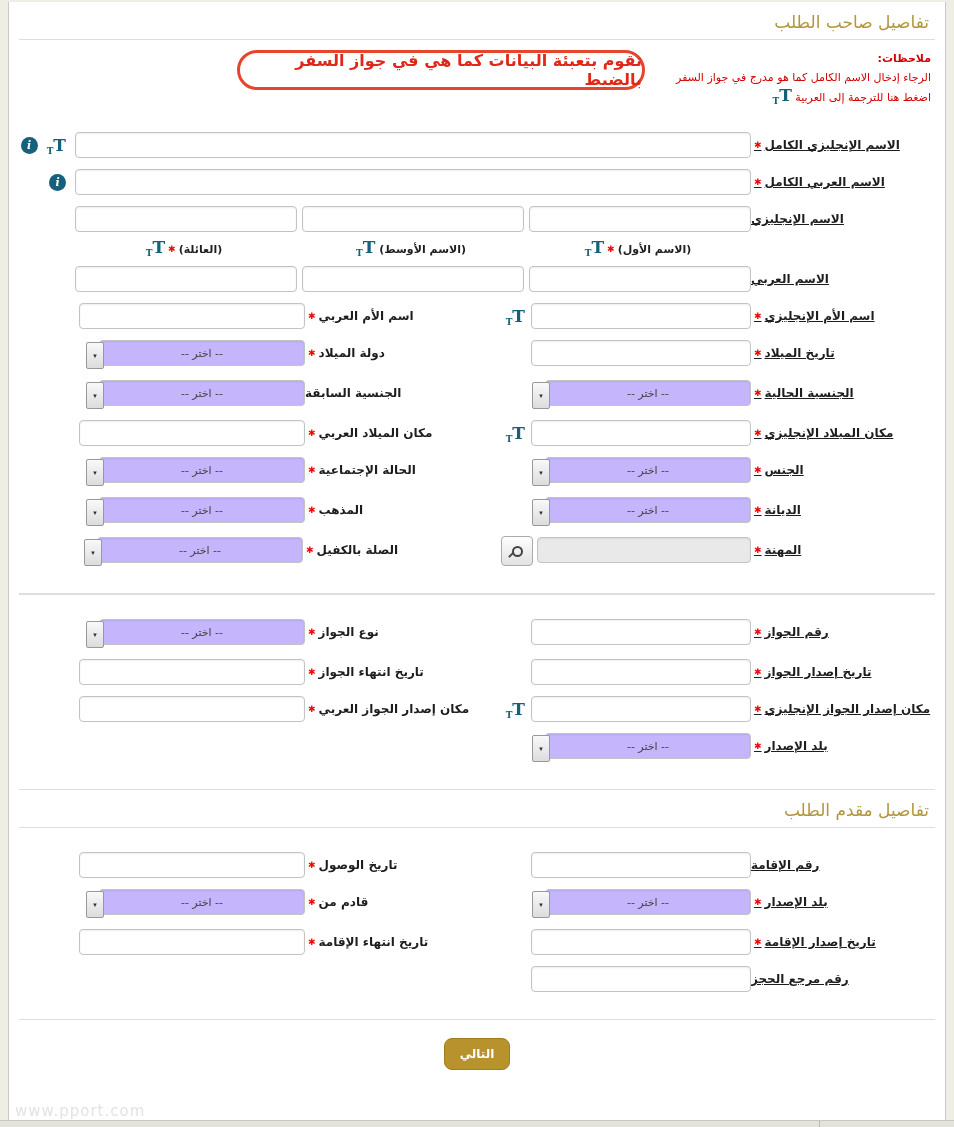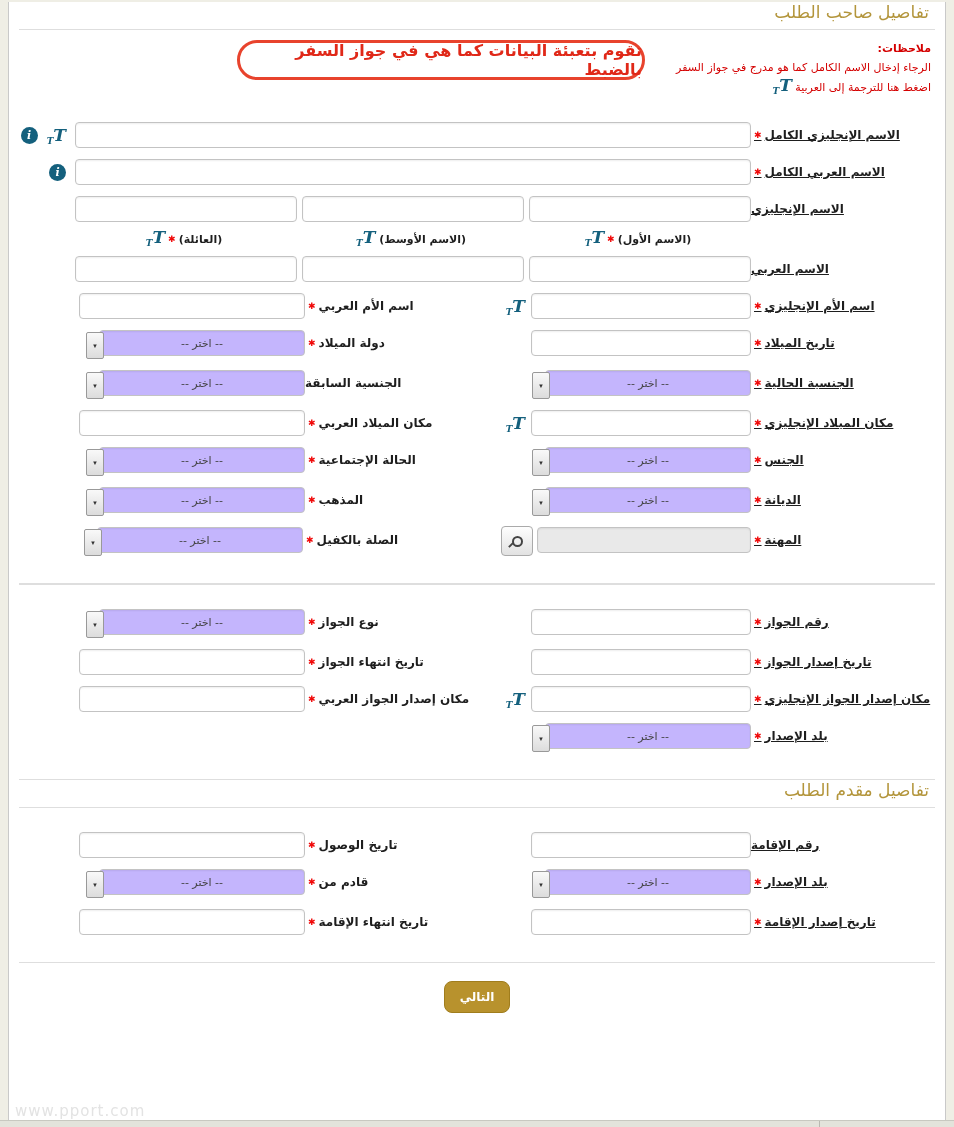--- a/index.html
+++ b/index.html
@@ -11,21 +11,21 @@
     direction:rtl;
     position:relative;
   }
   .panel {
     position:absolute; top:2px; right:8px; left:8px; bottom:7px;
     background:#fff;
     border-left:1px solid #c9c9c9; border-right:1px solid #c9c9c9;
     padding:0 10px;
     overflow:hidden;
   }
-  .sec-title { color:#b3953b; font-size:17px; padding:0 6px 7px; }
+  .sec-title { color:#b3953b; font-size:17px; padding:10px 6px 7px; }
   hr.sep { border:none; border-top:1px solid #dedede; margin:0; }
 
   
   .notes-wrap { position:relative; min-height:92px; padding:10px 4px 4px; }
   .notes { font-size:11px; color:#d40000; text-align:right; line-height:1.7; }
   .notes .h { font-weight:bold; }
   .callout {
     position:absolute; left:218px; top:10px; width:408px; height:40px;
     border:3px solid #e8432d; border-radius:40px;
     display:flex; align-items:center; justify-content:center;
@@ -66,21 +66,21 @@
   }
   .ctrl-l .sel-f { width:206px; }
   .sel-btn {
     width:18px; height:27px; margin-right:-5px; margin-top:2px;
     background:linear-gradient(#f9f9f9,#dcdcdc);
     border:1px solid #999; border-radius:2px;
     display:flex; align-items:center; justify-content:center;
     font-size:6px; color:#333; padding:0; cursor:pointer;
   }
   
-  .tt { white-space:nowrap; color:#14607d; font-family:"DejaVu Serif", serif; font-weight:bold; line-height:1; cursor:pointer;font-style:italic; }
+  .tt { white-space:nowrap; color:#14607d; font-family:"DejaVu Serif", serif; font-weight:bold; line-height:1; cursor:pointer; }
   .tt .s { font-size:9px; vertical-align:-3px; }
   .tt .b { font-size:17px; }
   .slot { display:flex; align-items:center; padding-top:5px; margin-right:6px; }
   .info {
     width:17px; height:17px; border-radius:50%;
     background:#14607d; color:#fff;
     font-family:"DejaVu Serif", serif; font-style:italic; font-weight:bold; font-size:11px;
     display:flex; align-items:center; justify-content:center; cursor:pointer;
   }
   .icon-gap { margin-right:9px; }
@@ -381,20 +381,26 @@
     <div class="lbl lbl-r"><span>تاريخ إصدار الإقامة</span><span class="star">✱</span></div>
     <div class="ctrl ctrl-r">
         <div class="inp w220"></div>
       </div>
     <div class="lbl lbl-l"><span>تاريخ انتهاء الإقامة</span><span class="star">✱</span></div>
     <div class="ctrl ctrl-l">
         <div class="inp w226"></div>
       </div>
   </div>
 
+  <div class="frow">
+    <div class="lbl lbl-r"><span>رقم مرجع الحجز</span></div>
+    <div class="ctrl ctrl-r">
+        <div class="inp w220"></div>
+      </div>
+  </div>
 
   <div class="gap-sm"></div>
   <hr class="sep">
   <div class="btn-row">
     <button class="next-btn">التالي</button>
   </div>
 
   <div class="watermark">www.pport.com</div>
 </div>
 

